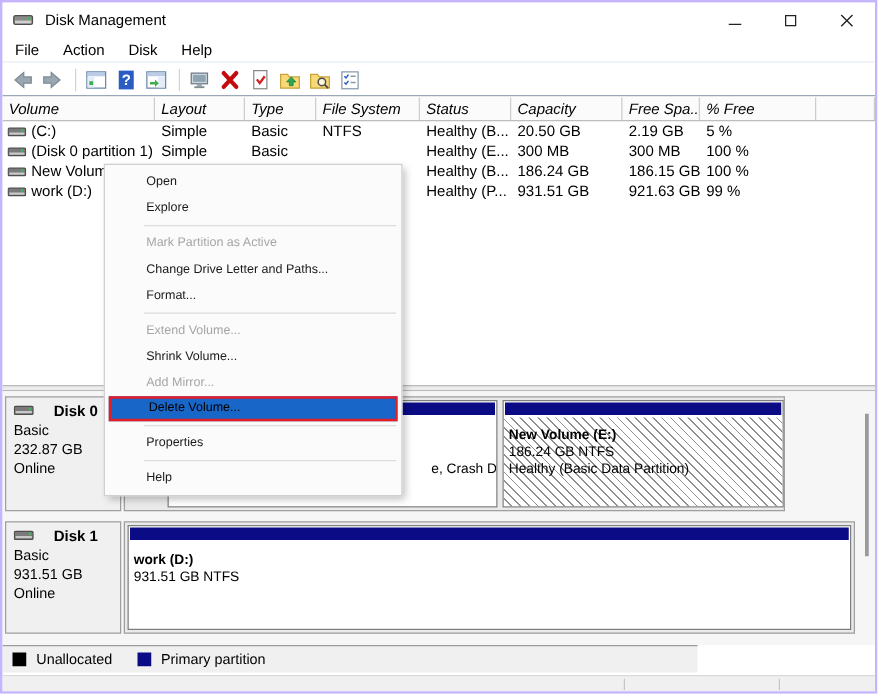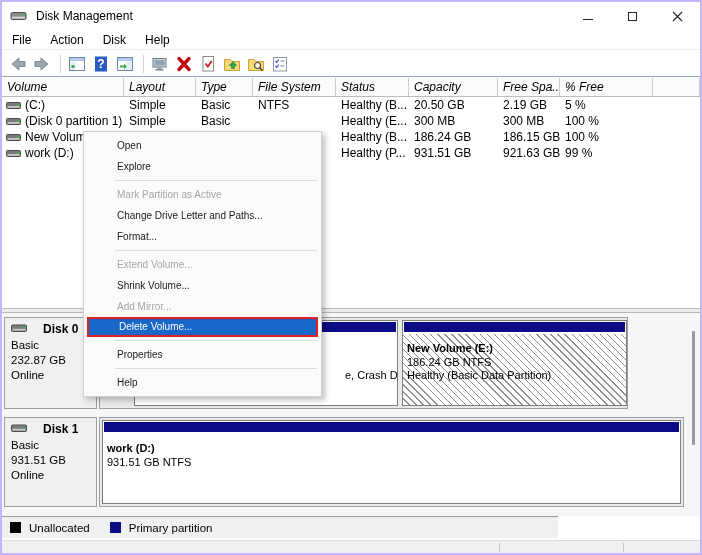--- a/index.html
+++ b/index.html
@@ -69,21 +69,21 @@
   .sb-sep { position:absolute; top:2px; width:1px; height:9px; background:#c6c6c6; }
 
   
   .ctx-menu { position:absolute; left:81px; top:129px; width:239px; background:#fbfbfb; border:1px solid #d0d0d0; box-shadow:3px 3px 6px rgba(0,0,0,0.25); padding:3px 0; z-index:50; }
   .ctx-item { height:21px; line-height:21px; font-size:10px; padding-left:33px; white-space:nowrap; color:#1a1a1a; }
   .ctx-item.disabled { color:#a6a6a6; }
   .ctx-sep { height:7px; position:relative; }
   .ctx-sep::after { content:""; position:absolute; left:31px; right:4px; top:3px; height:1px; background:#dcdcdc; }
   .ctx-item.selected {
     height:16px; line-height:16px; margin:0 3px;
-    background:#1867c8; color:#ffffff; padding-left:30px;
+    background:#1867c8; color:#000000; padding-left:30px;
     border:2px solid #e31e24; box-sizing:content-box;
   }
 </style>
 </head>
 <body>
 
 <div class="window">
 
   <div class="titlebar">
     <span class="app-icon">

